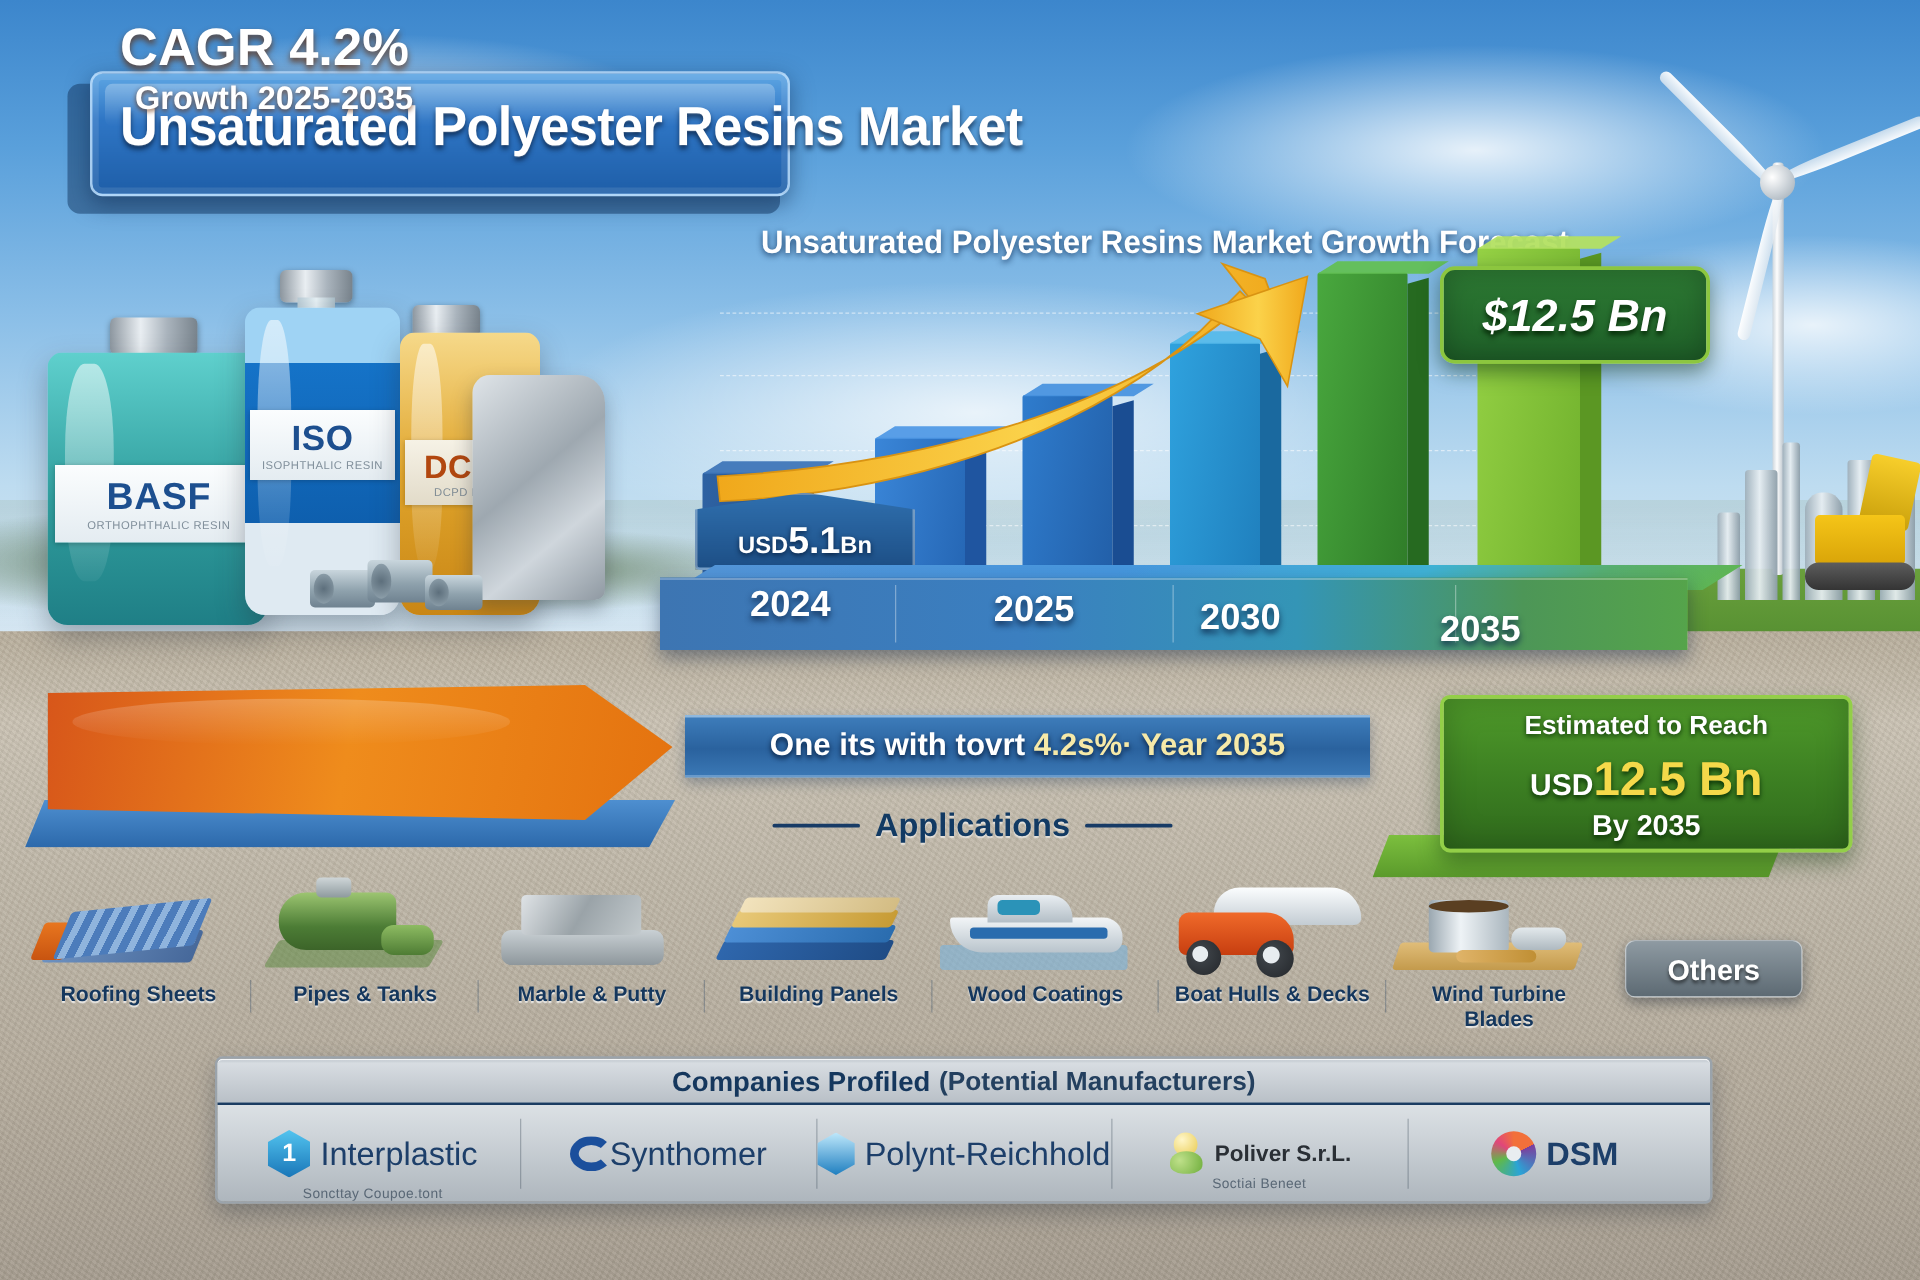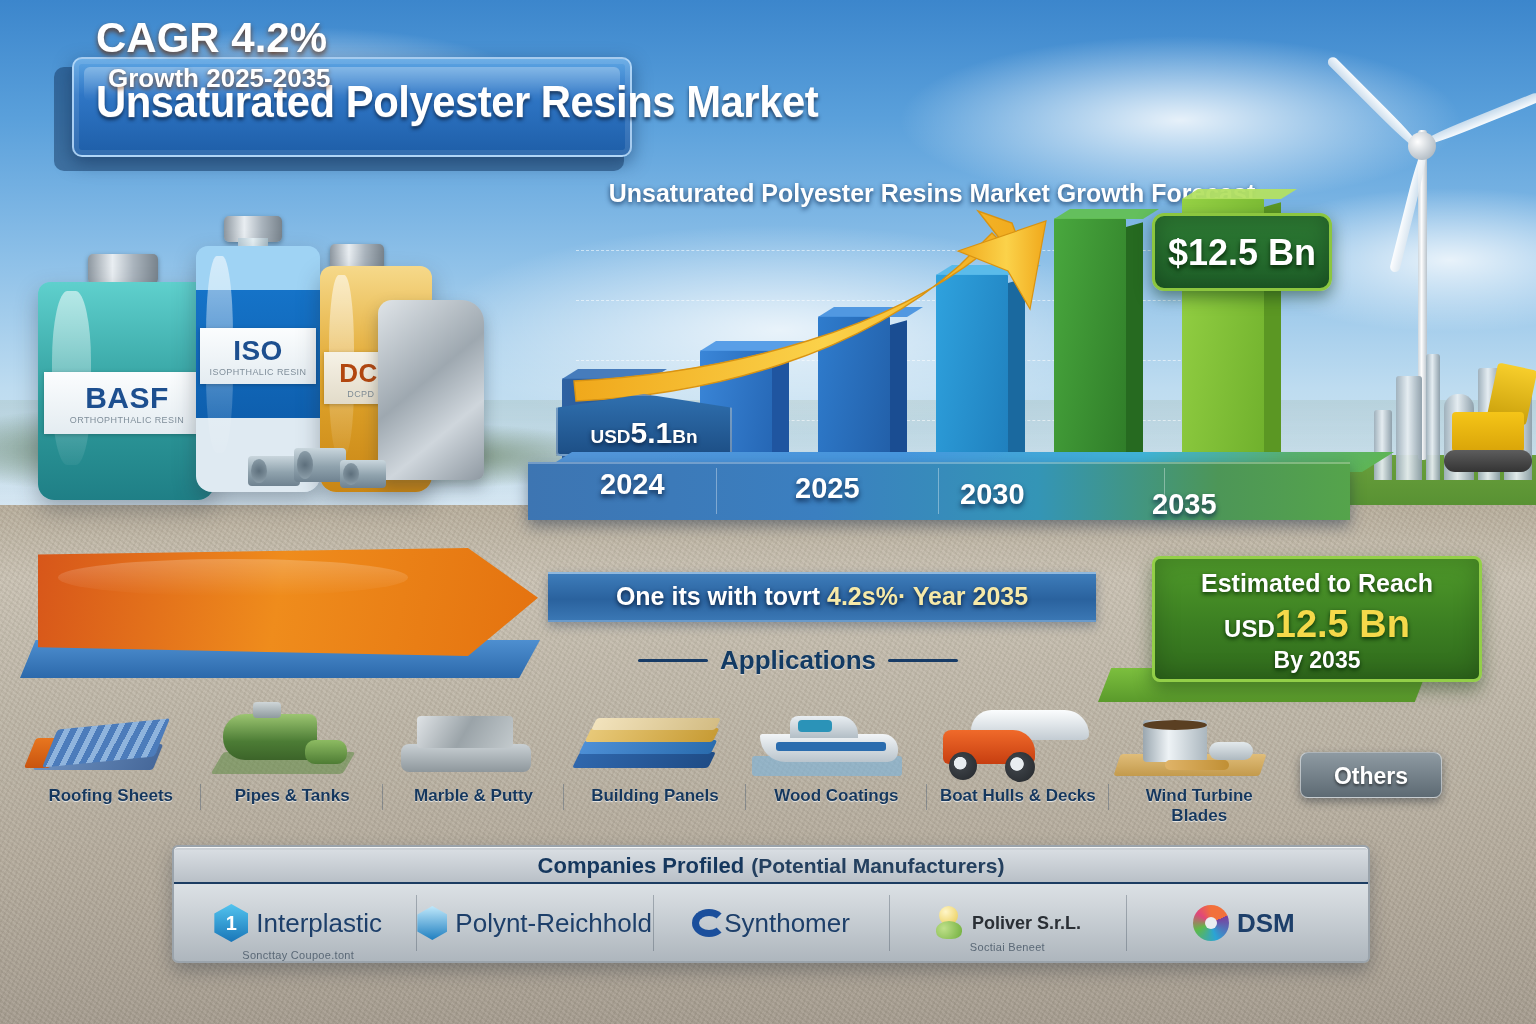--- a/index.html
+++ b/index.html
@@ -138,25 +138,26 @@
   .plinth-face .tick { position:absolute; top:6px; bottom:6px; width:1px;
     background:rgba(255,255,255,.35); }
   .year {
     position:absolute; font-size:29px; font-weight:bold; color:#fff;
     text-shadow:0 3px 5px rgba(10,35,70,.85);
   }
 
   .arrow-svg { position:absolute; left:560px; top:205px; width:560px; height:230px; }
 
   .callout-green {
-    position:absolute; left:1152px; top:213px; width:180px; height:78px;
+    position:absolute; left:1152px; top:213px; width:216px; height:78px;
     border-radius:12px;
     background:linear-gradient(#2d7a33,#1e5f28);
     border:3px solid #8cc63f;
     box-shadow:0 6px 16px rgba(10,45,20,.5), inset 0 0 22px rgba(0,0,0,.25);
+    font-style:italic;
   }
   .callout-green span {
     position:absolute; left:0; right:0; top:16px; text-align:center;
     font-size:36px; font-weight:bold; color:#fff;
     text-shadow:0 3px 4px rgba(0,30,0,.8);
     white-space:nowrap;
   }
   .callout-blue {
     position:absolute; left:556px; top:394px; width:176px; height:62px;
     background:linear-gradient(#2f6fae,#1d4f86);
@@ -246,31 +247,31 @@
     background:linear-gradient(#7cbf3e,#5a9a2b);
     clip-path:polygon(4% 0,100% 0,96% 100%,0 100%);
   }
   .est {
     position:absolute; left:1152px; top:556px; width:330px; height:126px;
     background:linear-gradient(#4f9a2a 0%,#3c7f22 55%,#2f6a1c 100%);
     border:3px solid #93cf48; border-radius:8px;
     box-shadow:0 8px 18px rgba(20,60,15,.45), inset 0 0 26px rgba(0,0,0,.22);
   }
   .est .r1 { position:absolute; left:0; right:0; top:10px; text-align:center;
-    font-size:25px; font-weight:bold; color:#fff; text-shadow:0 2px 4px rgba(0,35,0,.85); white-space:nowrap; }
+    font-size:21px; font-weight:bold; color:#fff; text-shadow:0 2px 4px rgba(0,35,0,.85); white-space:nowrap; }
   .est .r2 { position:absolute; left:0; right:0; top:44px; text-align:center; white-space:nowrap;
     font-size:24px; font-weight:bold; color:#fff; text-shadow:0 2px 4px rgba(0,35,0,.85); }
   .est .r2 em { font-style:normal; font-size:38px; color:#f5d94a; }
   .est .r3 { position:absolute; left:0; right:0; top:88px; text-align:center;
     font-size:23px; font-weight:bold; color:#fff; text-shadow:0 2px 4px rgba(0,35,0,.85); }
 
   
   .apps-head {
     position:absolute; left:618px; top:640px; width:360px; height:40px;
-    display:flex; align-items:center; justify-content:center; gap:12px;
+    display:flex; align-items:center; gap:12px;
   }
   .apps-head .rule { width:70px; height:3px; background:#173b66; border-radius:2px; }
   .apps-head .txt { font-size:26px; font-weight:bold; color:#123a63;
     text-shadow:0 1px 1px rgba(255,255,255,.6); white-space:nowrap; }
 
   .apps-row { position:absolute; left:20px; top:690px; width:1270px; height:145px; display:flex; }
   .app { position:relative; flex:1; }
   .app .art { position:absolute; left:0; right:0; top:0; height:92px; }
   .app .cap2 {
     position:absolute; left:-6px; right:-6px; top:96px; text-align:center;
@@ -617,27 +618,27 @@
     <div class="logos">
 
 
       <div class="logo">
         <span class="mk-hex">1</span>
         <span class="name" style="font-weight:normal">Interplastic</span>
         <span class="sub2">Soncttay   Coupoe.tont</span>
       </div>
 
       <div class="logo">
+        <span class="mk-syn"></span>
+        <span class="name" style="font-weight:normal;margin-left:-10px">Synthomer</span>
+      </div>
+
+      <div class="logo">
         <span class="mk-hex2"></span>
         <span class="name" style="font-weight:normal">Polynt-Reichhold</span>
-      </div>
-
-      <div class="logo">
-        <span class="mk-syn"></span>
-        <span class="name" style="font-weight:normal;margin-left:-10px">Synthomer</span>
       </div>
 
       <div class="logo">
         <span class="mk-flower">
           <span class="pet"></span>
             <span class="leaf"></span>
         </span>
         <span class="name" style="font-size:18px;font-weight:bold;color:#2a2f35">Poliver S.r.L.</span>
         <span class="sub2" style="bottom:6px">Soctiai Beneet</span>
       </div>

